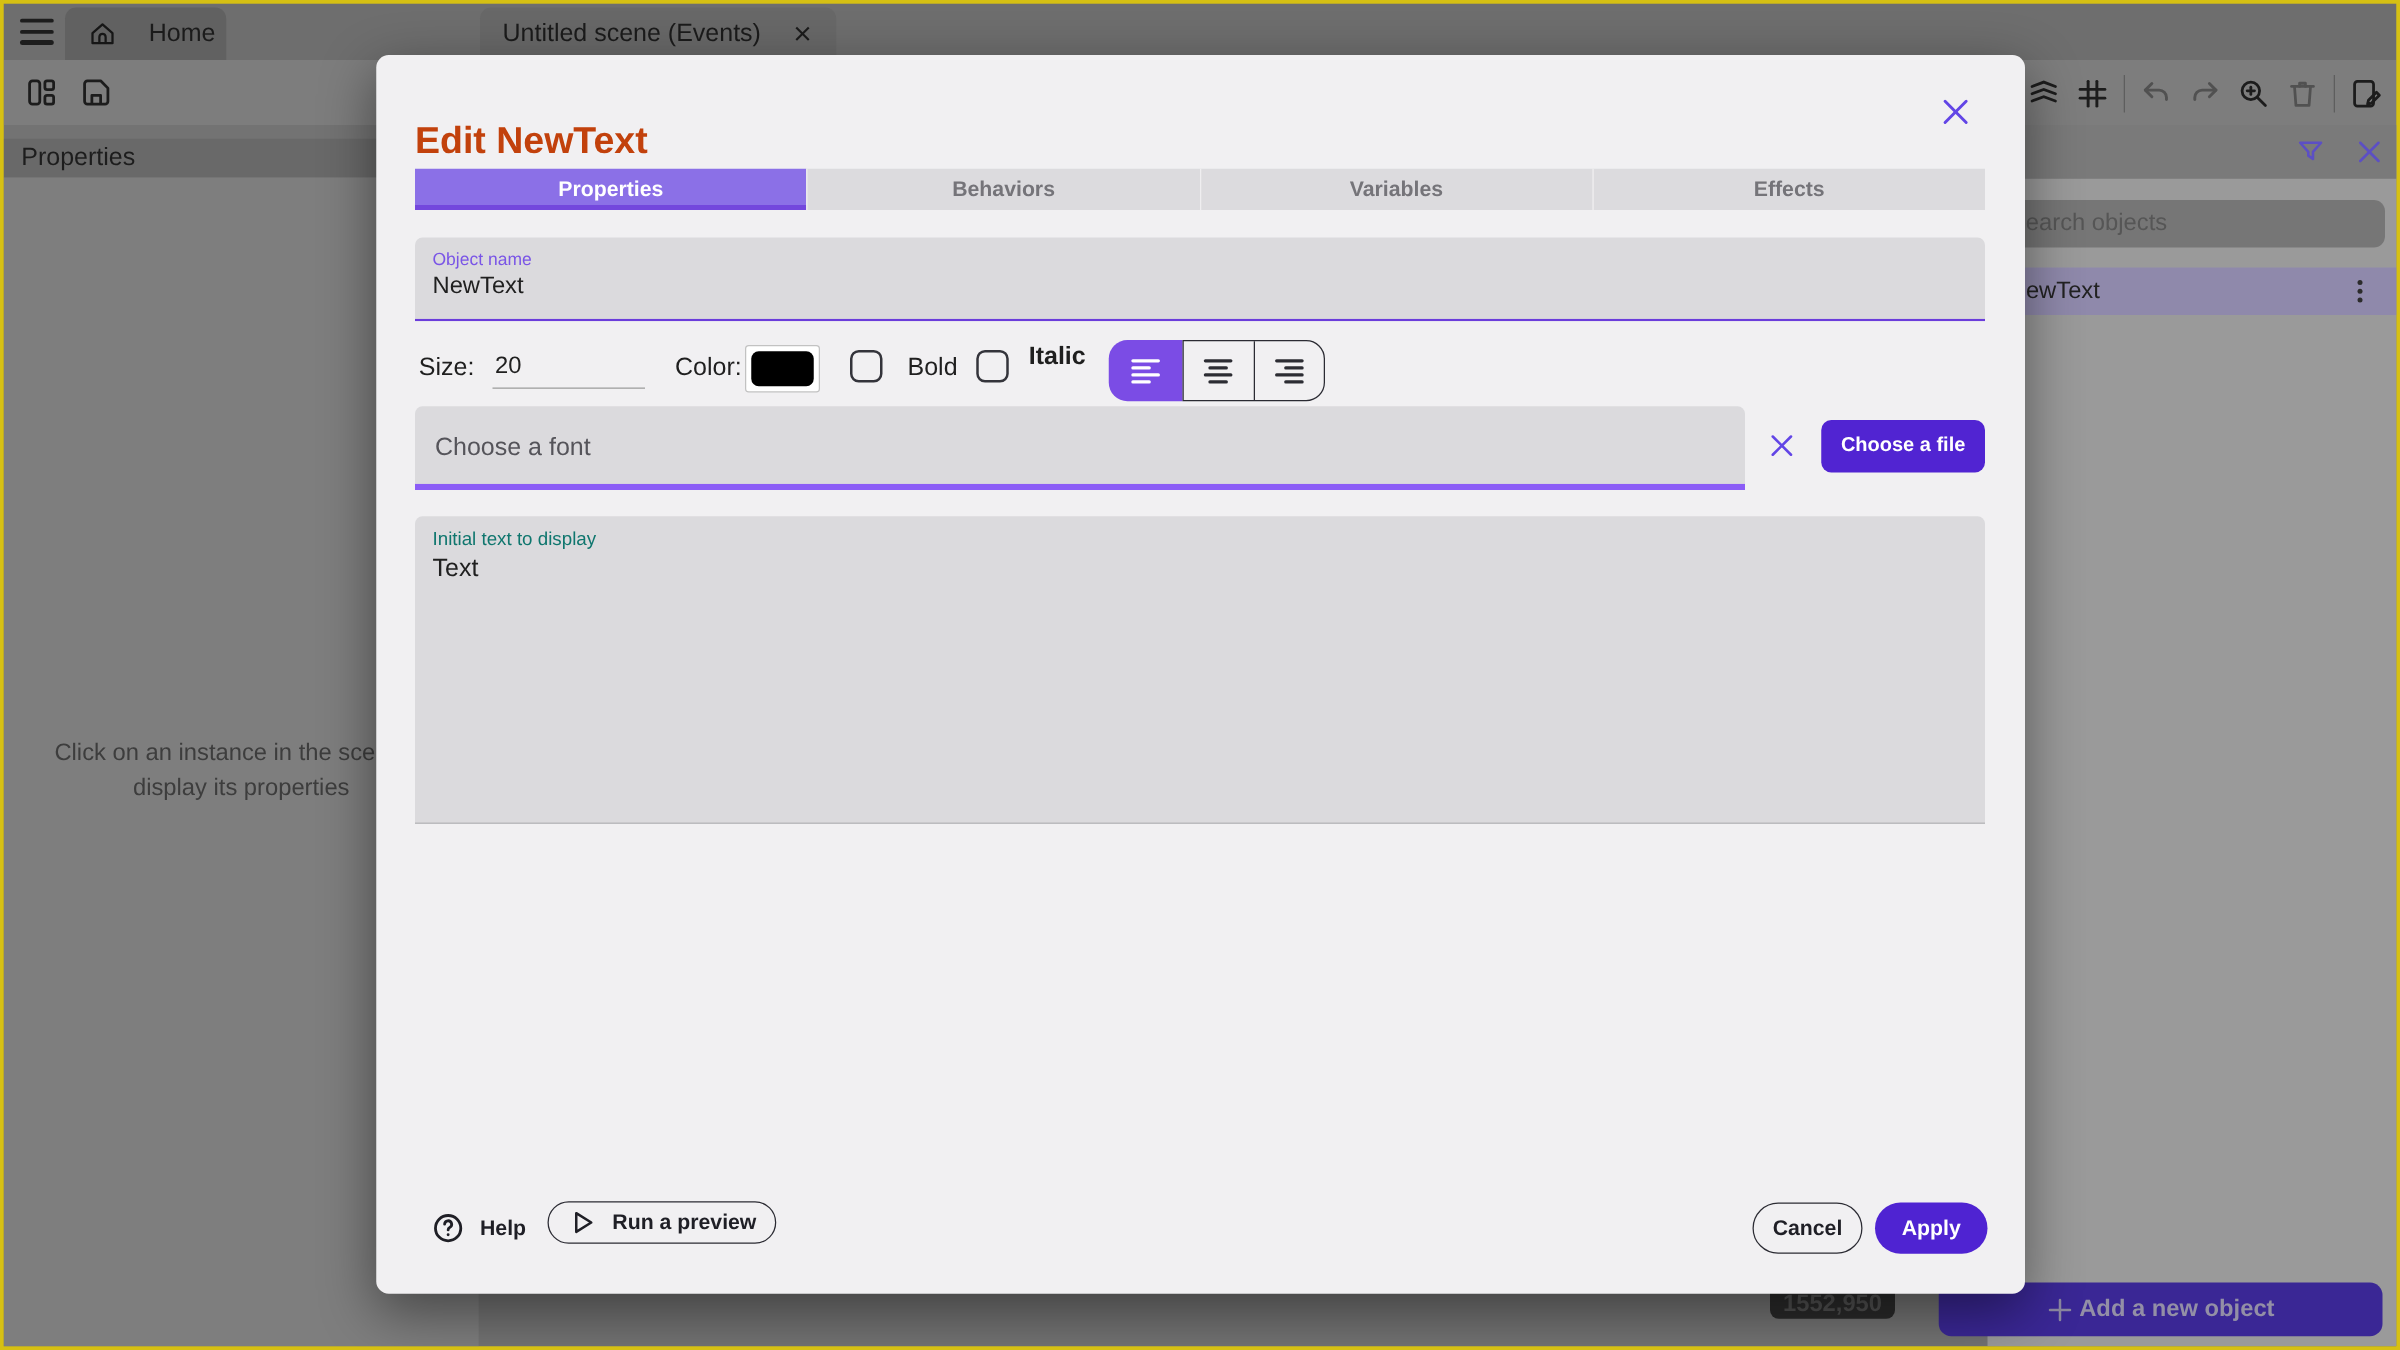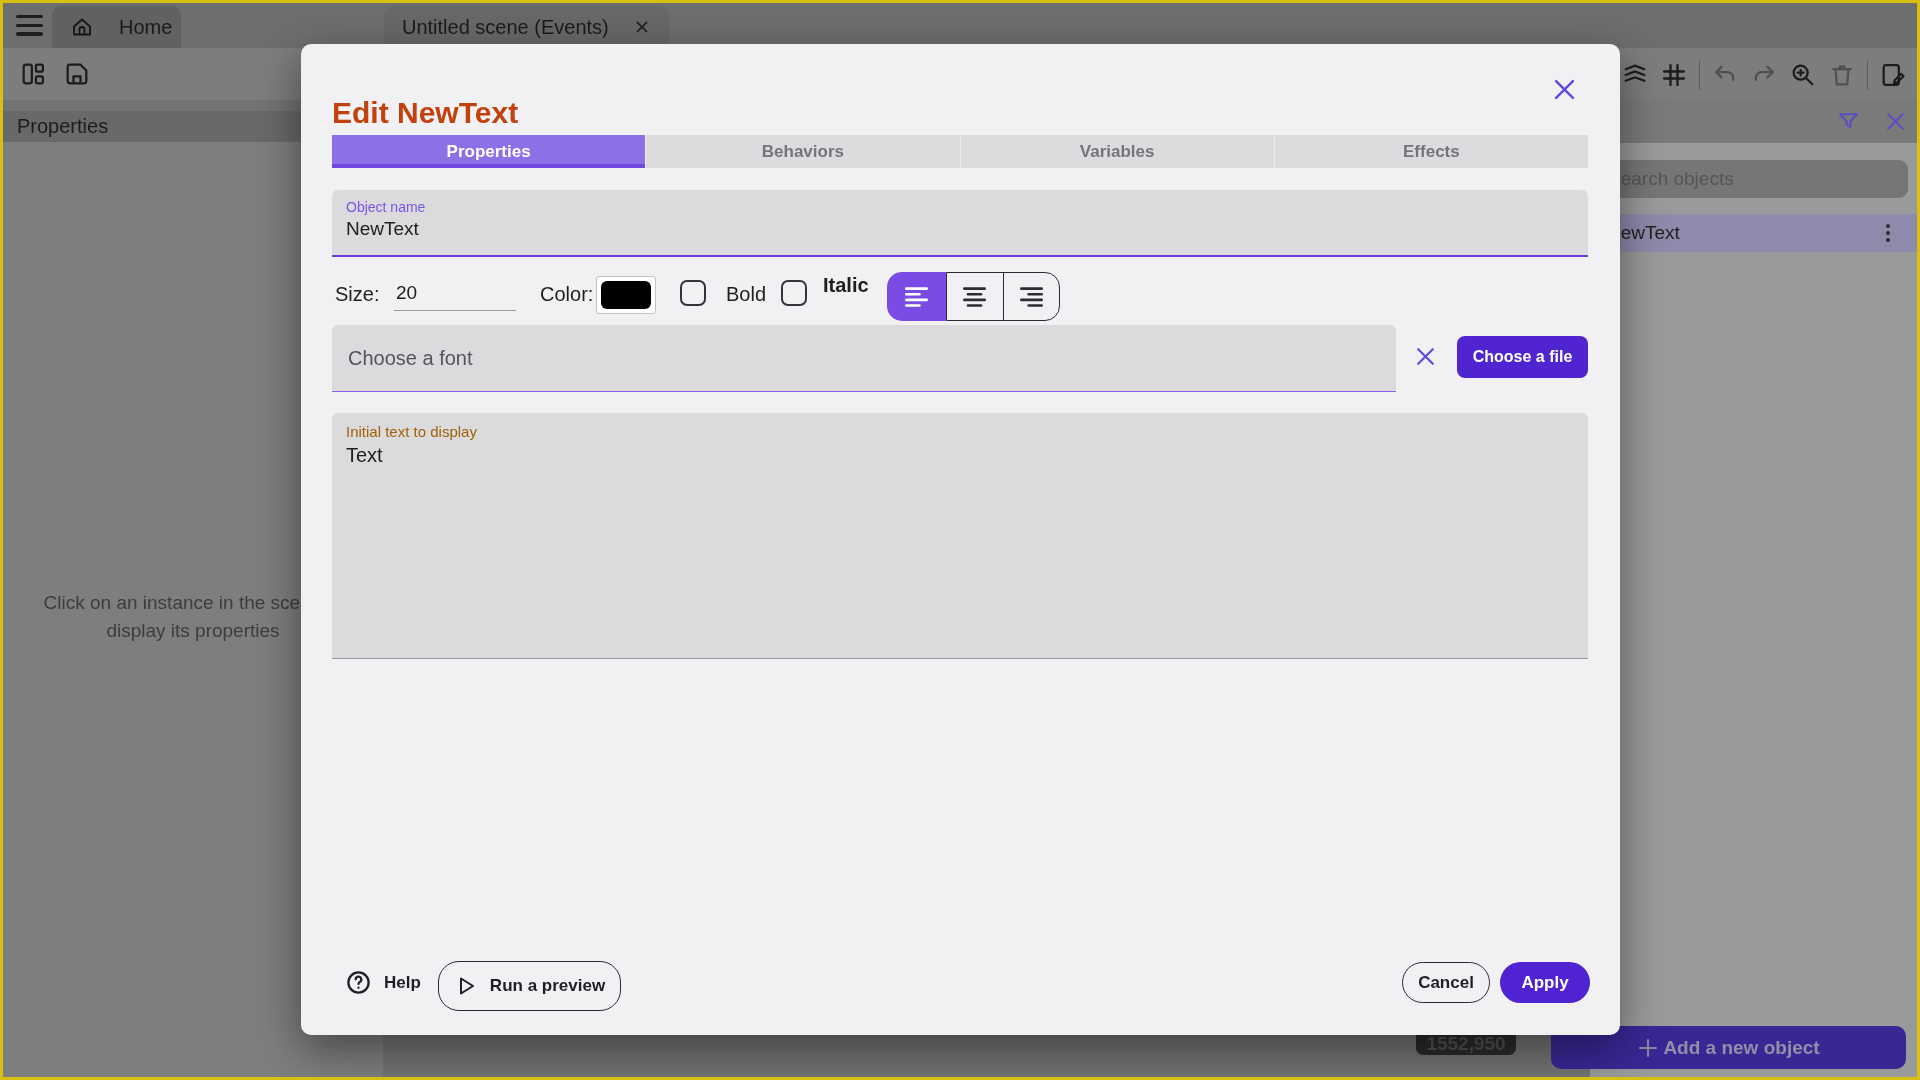--- a/index.html
+++ b/index.html
@@ -86,37 +86,37 @@
   .bold-lbl { position:absolute; left:394px; top:11px; }
   .italic-lbl { position:absolute; left:491px; top:2px;font-weight:bold; }
   .align-group { position:absolute; left:555px; top:0; width:173px; height:49px; }
   .align-sel { position:absolute; left:0; top:0; width:59px; height:49px; background:#7b4ce5;
                border-radius:15px 0 0 15px; display:flex; align-items:center; justify-content:center; cursor:pointer; }
   .align-rest { position:absolute; left:59px; top:0; width:114px; height:49px; border:1.5px solid #2b2b33;
                 border-radius:0 15px 15px 0; display:flex; }
   .align-cell { flex:1; display:flex; align-items:center; justify-content:center; cursor:pointer; color:#2c2c33; }
   .align-cell + .align-cell { border-left:1.5px solid #2b2b33; }
 
-  .f-font { left:31px; top:281px; width:1064px; height:67px; border-bottom:1px solid #8b5cf6;
+  .f-font { left:31px; top:281px; width:1064px; height:67px; border-bottom:5px solid #8b5cf6;
             font-size:20px; color:#55545a; line-height:66px; padding-left:16px; }
   .font-clear { position:absolute; left:1112px; top:300px; color:#6245e6; cursor:pointer; }
   .choose-file { position:absolute; left:1156px; top:292px; width:131px; height:42px; background:#5124d2;
                  border:none; border-radius:8px; color:#ffffff; font-weight:bold; font-size:16px; cursor:pointer;
                  font-family:"Liberation Sans", sans-serif; }
 
   .f-initial { left:31px; top:369px; right:32px; height:246px; border-bottom:1px solid #98989c; padding:10px 14px; }
-  .f-label-gray { font-size:15px; color:#a16207; }
+  .f-label-gray { font-size:15px; color:#0f766e; }
   .f-initial textarea { width:100%; height:200px; border:none; background:transparent; resize:none;
                         font-size:20px; color:#202020; margin-top:4px; font-family:"Liberation Sans", sans-serif;
                         outline:none; }
 
   .m-footer { position:absolute; left:31px; right:32px; top:917px; height:43px; }
   .help { position:absolute; left:13px; top:8px; display:flex; align-items:center; gap:12px;
           color:#1f1f26; font-weight:bold; font-size:17px; cursor:pointer; }
-  .btn-outline { position:absolute; height:50px; border:1.5px solid #2b2b33; border-radius:21px;
+  .btn-outline { position:absolute; height:34px; border:1.5px solid #2b2b33; border-radius:21px;
                  background:transparent; display:flex; align-items:center; justify-content:center; gap:12px;
                  color:#1f1f26; font-weight:bold; font-size:17px; cursor:pointer;
                  font-family:"Liberation Sans", sans-serif; }
   .run-preview { left:106px; top:0; width:183px; }
   .cancel { left:1070px; top:1px; width:88px; height:41px; }
   .apply { position:absolute; left:1168px; top:1px; width:90px; height:41px; background:#4f23d2; border:none;
            border-radius:21px; color:#fff; font-weight:bold; font-size:17px; cursor:pointer;
            font-family:"Liberation Sans", sans-serif; }
 </style>
 </head>

